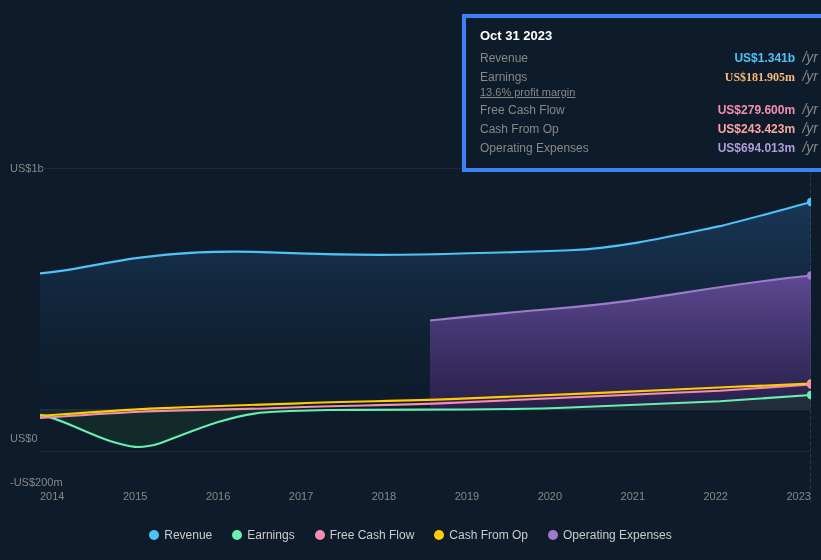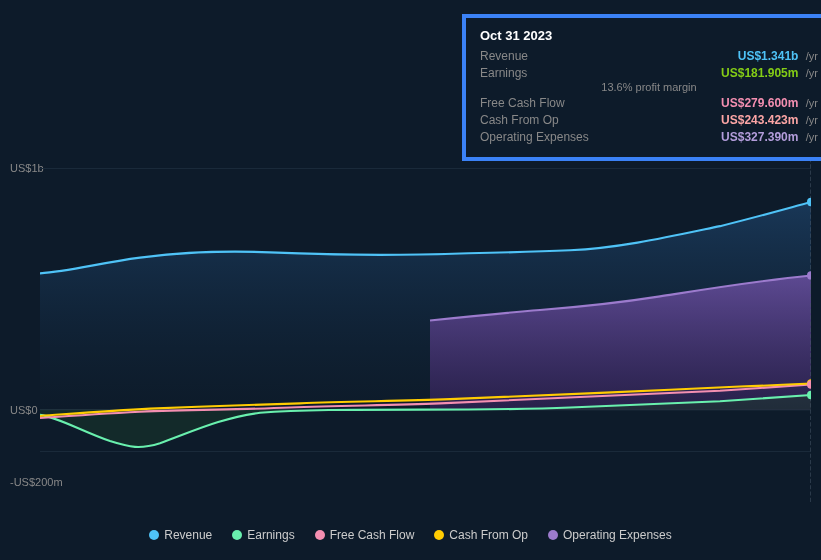--- a/index.html
+++ b/index.html
@@ -50,48 +50,50 @@
       min-width: 110px;
     }
 
     .tooltip-value {
       font-weight: bold;
       font-size: 12px;
     }
 
     .tooltip-sub {
       color: #888;
-      font-size: 11px;
+      font-size: 14px;
       margin-left: 4px;
+      font-style: italic;
     }
 
     .profit-margin-row {
       display: flex;
-      justify-content: center;
+      justify-content: flex-start;
       font-size: 11px;
       color: #888;
       margin-bottom: 3px;
       margin-top: -2px;
+      text-decoration: underline;
     }
 
     .color-revenue { color: #4fc3f7; }
-    .color-earnings { color: #84cc16; }
+    .color-earnings { color: #fdba74; font-family: Liberation Serif, serif; }
     .color-freecash { color: #f48fb1; }
     .color-cashfromop { color: #fca5a5; }
     .color-opex { color: #b39ddb; }
 
     .y-axis-label {
       position: absolute;
       left: 10px;
       color: #888;
       font-size: 11px;
     }
 
     .y-label-top { top: 162px; }
-    .y-label-zero { top: 404px; }
+    .y-label-zero { top: 432px; }
     .y-label-neg { top: 476px; }
 
     .x-axis {
       position: absolute;
       bottom: 58px;
       left: 40px;
       right: 10px;
       display: flex;
       justify-content: space-between;
       font-size: 11px;
@@ -174,21 +176,21 @@
       <span class="tooltip-label">Cash From Op</span>
       <span>
         <span class="tooltip-value color-cashfromop">US$243.423m</span>
         <span class="tooltip-sub">/yr</span>
       </span>
     </div>
 
     <div class="tooltip-row">
       <span class="tooltip-label">Operating Expenses</span>
       <span>
-        <span class="tooltip-value color-opex">US$327.390m</span>
+        <span class="tooltip-value color-opex">US$694.013m</span>
         <span class="tooltip-sub">/yr</span>
       </span>
     </div>
   </div>
 
   <div class="y-axis-label y-label-top">US$1b</div>
   <div class="y-axis-label y-label-zero">US$0</div>
   <div class="y-axis-label y-label-neg">-US$200m</div>
 
   <div class="chart-area">
@@ -231,20 +233,32 @@
       <line x1="771" y1="0" x2="771" y2="330" stroke="#4a5a6a" stroke-width="1" stroke-dasharray="4,2"></line>
 
       <circle cx="771" cy="42" r="4" fill="#4fc3f7"></circle>
       <circle cx="771" cy="112" r="4" fill="#9c7bcd"></circle>
       <circle cx="771" cy="215" r="4" fill="#ffcc02"></circle>
       <circle cx="771" cy="216" r="4" fill="#f48fb1"></circle>
       <circle cx="771" cy="226" r="4" fill="#69f0ae"></circle>
     </svg>
   </div>
 
+  <div class="x-axis">
+    <span>2014</span>
+    <span>2015</span>
+    <span>2016</span>
+    <span>2017</span>
+    <span>2018</span>
+    <span>2019</span>
+    <span>2020</span>
+    <span>2021</span>
+    <span>2022</span>
+    <span>2023</span>
+  </div>
 
   <div class="legend">
     <div class="legend-item">
       <div class="legend-dot" style="background:#4fc3f7;"></div>
       <span>Revenue</span>
     </div>
     <div class="legend-item">
       <div class="legend-dot" style="background:#69f0ae;"></div>
       <span>Earnings</span>
     </div>

